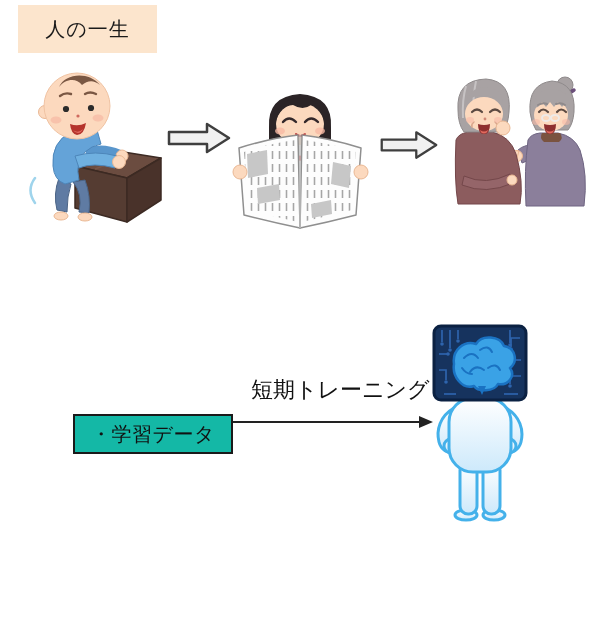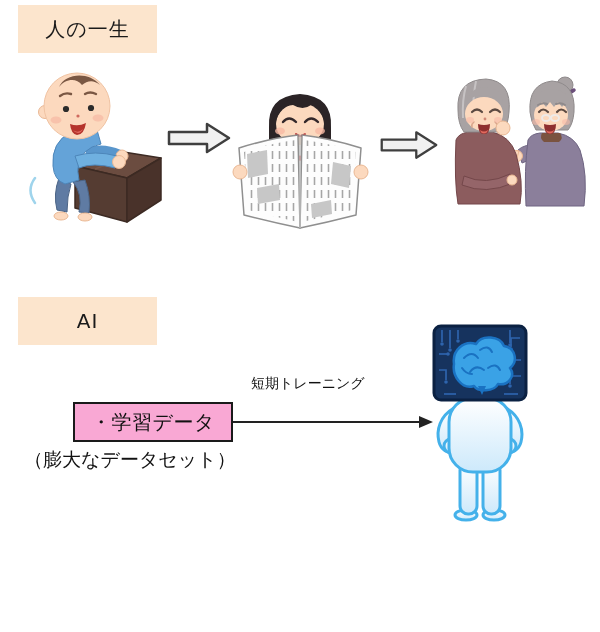--- a/index.html
+++ b/index.html
@@ -5,23 +5,23 @@
   html,body{margin:0;padding:0;background:#fff;}
   body{font-family:"DejaVu Sans","Liberation Sans",sans-serif;}
   #canvas{position:relative;width:600px;height:632px;background:#ffffff;overflow:hidden;}
   .abs{position:absolute;}
   .section-label{
     background:#fce5cd;color:#1a1a1a;font-size:20px;
     display:flex;align-items:center;justify-content:center;
     letter-spacing:1px;
   }
   .blue-box{
-    background:#f9a8d4;border:2px solid #1a1a1a;color:#111;
+    background:#14b8a6;border:2px solid #1a1a1a;color:#111;
     display:flex;align-items:center;justify-content:center;
-    font-size:20px;letter-spacing:0.5px;box-sizing:border-box;
+    font-size:20px;letter-spacing:0.5px;box-sizing:border-box;margin-top:12px;
   }
   .plain-text{color:#111;white-space:nowrap;}
   svg{display:block;}
 </style>
 </head>
 <body>
 
 <div id="canvas">
 
   <div class="abs section-label" style="left:18px;top:5px;width:139px;height:48px;">人の一生</div>
@@ -147,27 +147,25 @@
     <path d="M111,42 q4,-5 9,0" stroke="#5c4a42" stroke-width="2.2" fill="none" stroke-linecap="round"></path>
     <path d="M129,42 q4,-5 9,0" stroke="#5c4a42" stroke-width="2.2" fill="none" stroke-linecap="round"></path>
     <ellipse cx="118" cy="48" rx="4" ry="3" fill="none" stroke="#efeae6" stroke-width="2"></ellipse>
     <ellipse cx="127" cy="48" rx="4" ry="3" fill="none" stroke="#efeae6" stroke-width="2"></ellipse>
     <ellipse cx="108" cy="52" rx="4" ry="3" fill="#f6b9a6" opacity="0.6"></ellipse>
     <ellipse cx="138" cy="52" rx="4" ry="3" fill="#f6b9a6" opacity="0.6"></ellipse>
     <path d="M116,54 Q122,56 128,54 Q128,64 122,64 Q116,64 116,54 Z" fill="#8e2f2f"></path>
     <path d="M118,60 Q122,63 126,60 Q125,63.5 122,63.5 Q119,63.5 118,60 Z" fill="#e06a5e"></path>
   </svg>
 
-  <div class="abs section-label" style="left:18px;top:297px;width:139px;height:48px;">AI</div>
-
-  <div class="abs plain-text" style="left:251px;top:375px;font-size:14px;">短期トレーニング</div>
+
+  <div class="abs plain-text" style="left:251px;top:375px;font-size:22px;">短期トレーニング</div>
 
   <div class="abs blue-box" style="left:73px;top:402px;width:160px;height:40px;">・学習データ</div>
 
-  <div class="abs plain-text" style="left:24px;top:447px;font-size:19px;">（膨大なデータセット）</div>
 
   <svg class="abs" style="left:233px;top:412px;" width="200" height="20" viewBox="0 0 200 20">
     <line x1="0" y1="10" x2="187" y2="10" stroke="#222222" stroke-width="1.8"></line>
     <polygon points="186,4 200,10 186,16" fill="#222222"></polygon>
   </svg>
 
   <svg class="abs" style="left:424px;top:324px;" width="112" height="198" viewBox="0 0 112 198">
     <defs>
       <linearGradient id="bodyG" x1="0" y1="0" x2="0" y2="1">
         <stop offset="0" stop-color="#ffffff"></stop>

